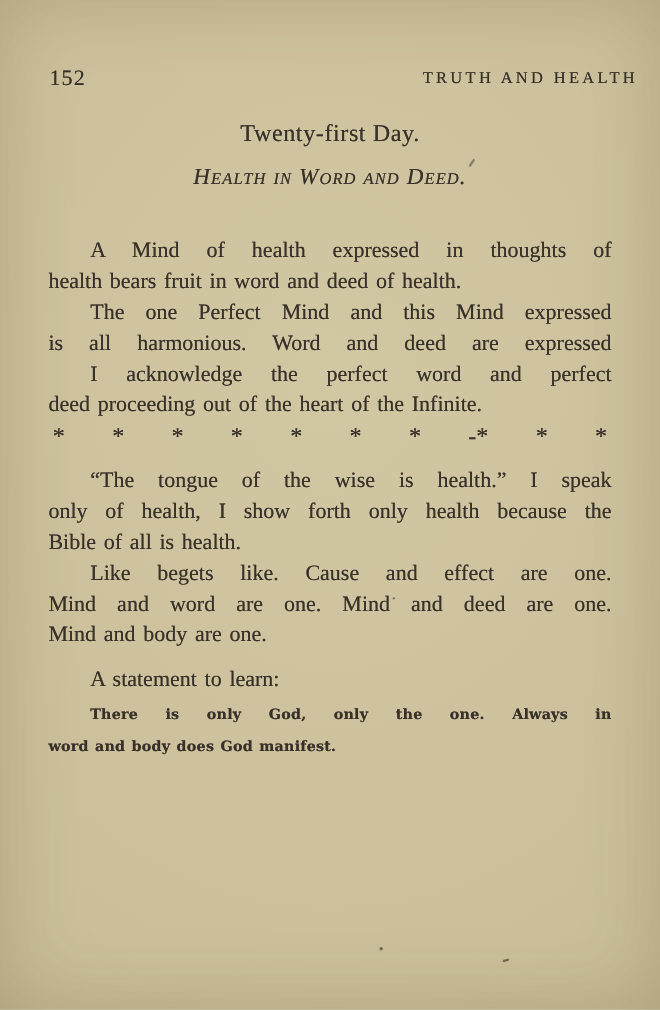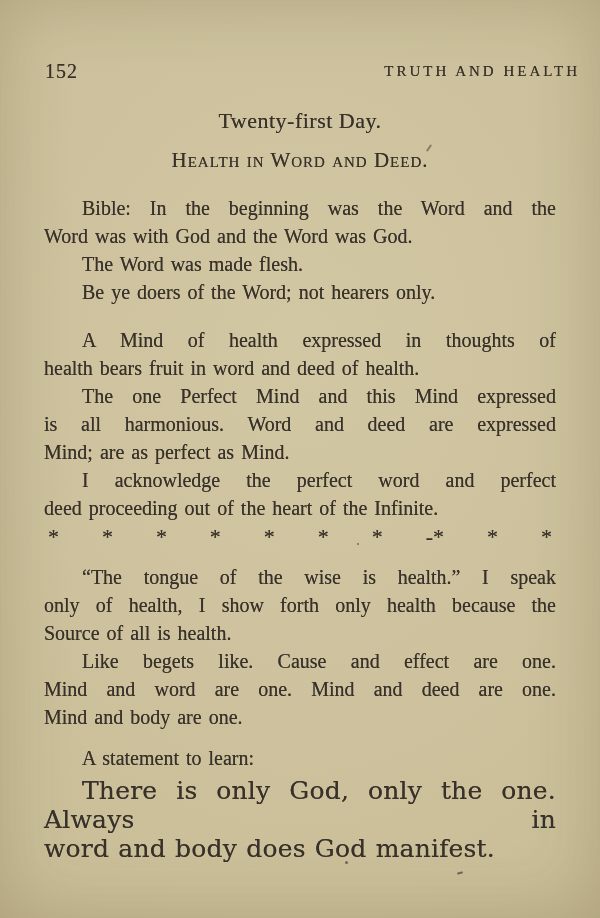--- a/index.html
+++ b/index.html
@@ -29,21 +29,21 @@
     font-size:15px; letter-spacing:3px;
   }
 
   
   .day-title{
     position:absolute; top:108px; left:0; width:100%;
     text-align:center; font-size:22px; letter-spacing:.5px;
   }
   .section-title{
     position:absolute; top:148px; left:0; width:100%;
-    text-align:center; font-variant:small-caps; font-size:21px; letter-spacing:1px;
+    text-align:center; font-variant:small-caps; font-size:21px; letter-spacing:1px;font-style:italic;
   }
 
   
   .body-text{
     position:absolute; top:194px; left:44px; width:512px;
     font-size:20px; line-height:28px; word-spacing:2px;
   }
   .section{ margin:0; }
   .sec-affirmations{ margin-top:20px; }
   .sec-divider{ margin-top:3px; }
@@ -51,21 +51,21 @@
   .sec-statement{ margin-top:13px; }
 
   .paragraph{ margin:0; }
   .line{ text-align:left; }
   .line.j{ text-align:justify; text-align-last:justify; }
   .line.indent{ text-indent:38px; }
 
   .paragraph.bold{
     margin-top:4px;
     font-family:"DejaVu Serif","Liberation Serif",serif;
-    font-weight:normal; font-size:25px; line-height:29px;
+    font-weight:bold; font-size:13px; line-height:29px;
     letter-spacing:.2px; word-spacing:1px;
   }
 
   
   .asterisk-row{
     display:flex; justify-content:space-between;
     padding:0 4px; height:26px; line-height:24px;
     font-size:22px;
   }
   .asterisk{ display:inline-block; }
@@ -84,41 +84,28 @@
 
   <div class="header">
     <span class="page-number ink">152</span>
     <span class="running-title ink">TRUTH AND HEALTH</span>
   </div>
 
   <div class="day-title ink">Twenty-first Day.</div>
   <div class="section-title ink">Health in Word and Deed.</div>
 
   <div class="body-text ink">
-      <div class="section sec-bible">
-        <div class="paragraph">
-          <div class="line j indent">Bible:  In the beginning was the Word and the</div>
-          <div class="line">Word was with God and the Word was God.</div>
-        </div>
-        <div class="paragraph">
-          <div class="line indent">The Word was made flesh.</div>
-        </div>
-        <div class="paragraph">
-          <div class="line indent">Be ye doers of the Word; not hearers only.</div>
-        </div>
-      </div>
       <div class="section sec-affirmations">
         <div class="paragraph">
           <div class="line j indent">A Mind of health expressed in thoughts of</div>
           <div class="line">health bears fruit in word and deed of health.</div>
         </div>
         <div class="paragraph">
           <div class="line j indent">The one Perfect Mind and this Mind expressed</div>
           <div class="line j">is all harmonious.  Word and deed are expressed</div>
-          <div class="line">Mind; are as perfect as Mind.</div>
         </div>
         <div class="paragraph">
           <div class="line j indent">I acknowledge the perfect word and perfect</div>
           <div class="line">deed proceeding out of the heart of the Infinite.</div>
         </div>
       </div>
       <div class="section sec-divider">
         <div class="asterisk-row">
           <span class="asterisk">*</span>
           <span class="asterisk">*</span>
@@ -129,21 +116,21 @@
           <span class="asterisk">*</span>
           <span class="asterisk">-*</span>
           <span class="asterisk">*</span>
           <span class="asterisk">*</span>
         </div>
       </div>
       <div class="section sec-speech">
         <div class="paragraph">
           <div class="line j indent">“The tongue of the wise is health.”  I speak</div>
           <div class="line j">only of health, I show forth only health because the</div>
-          <div class="line">Source of all is health.</div>
+          <div class="line">Bible of all is health.</div>
         </div>
         <div class="paragraph">
           <div class="line j indent">Like begets like.  Cause and effect are one.</div>
           <div class="line j">Mind and word are one.  Mind and deed are one.</div>
           <div class="line">Mind and body are one.</div>
         </div>
       </div>
       <div class="section sec-statement">
         <div class="paragraph">
           <div class="line indent">A statement to learn:</div>

